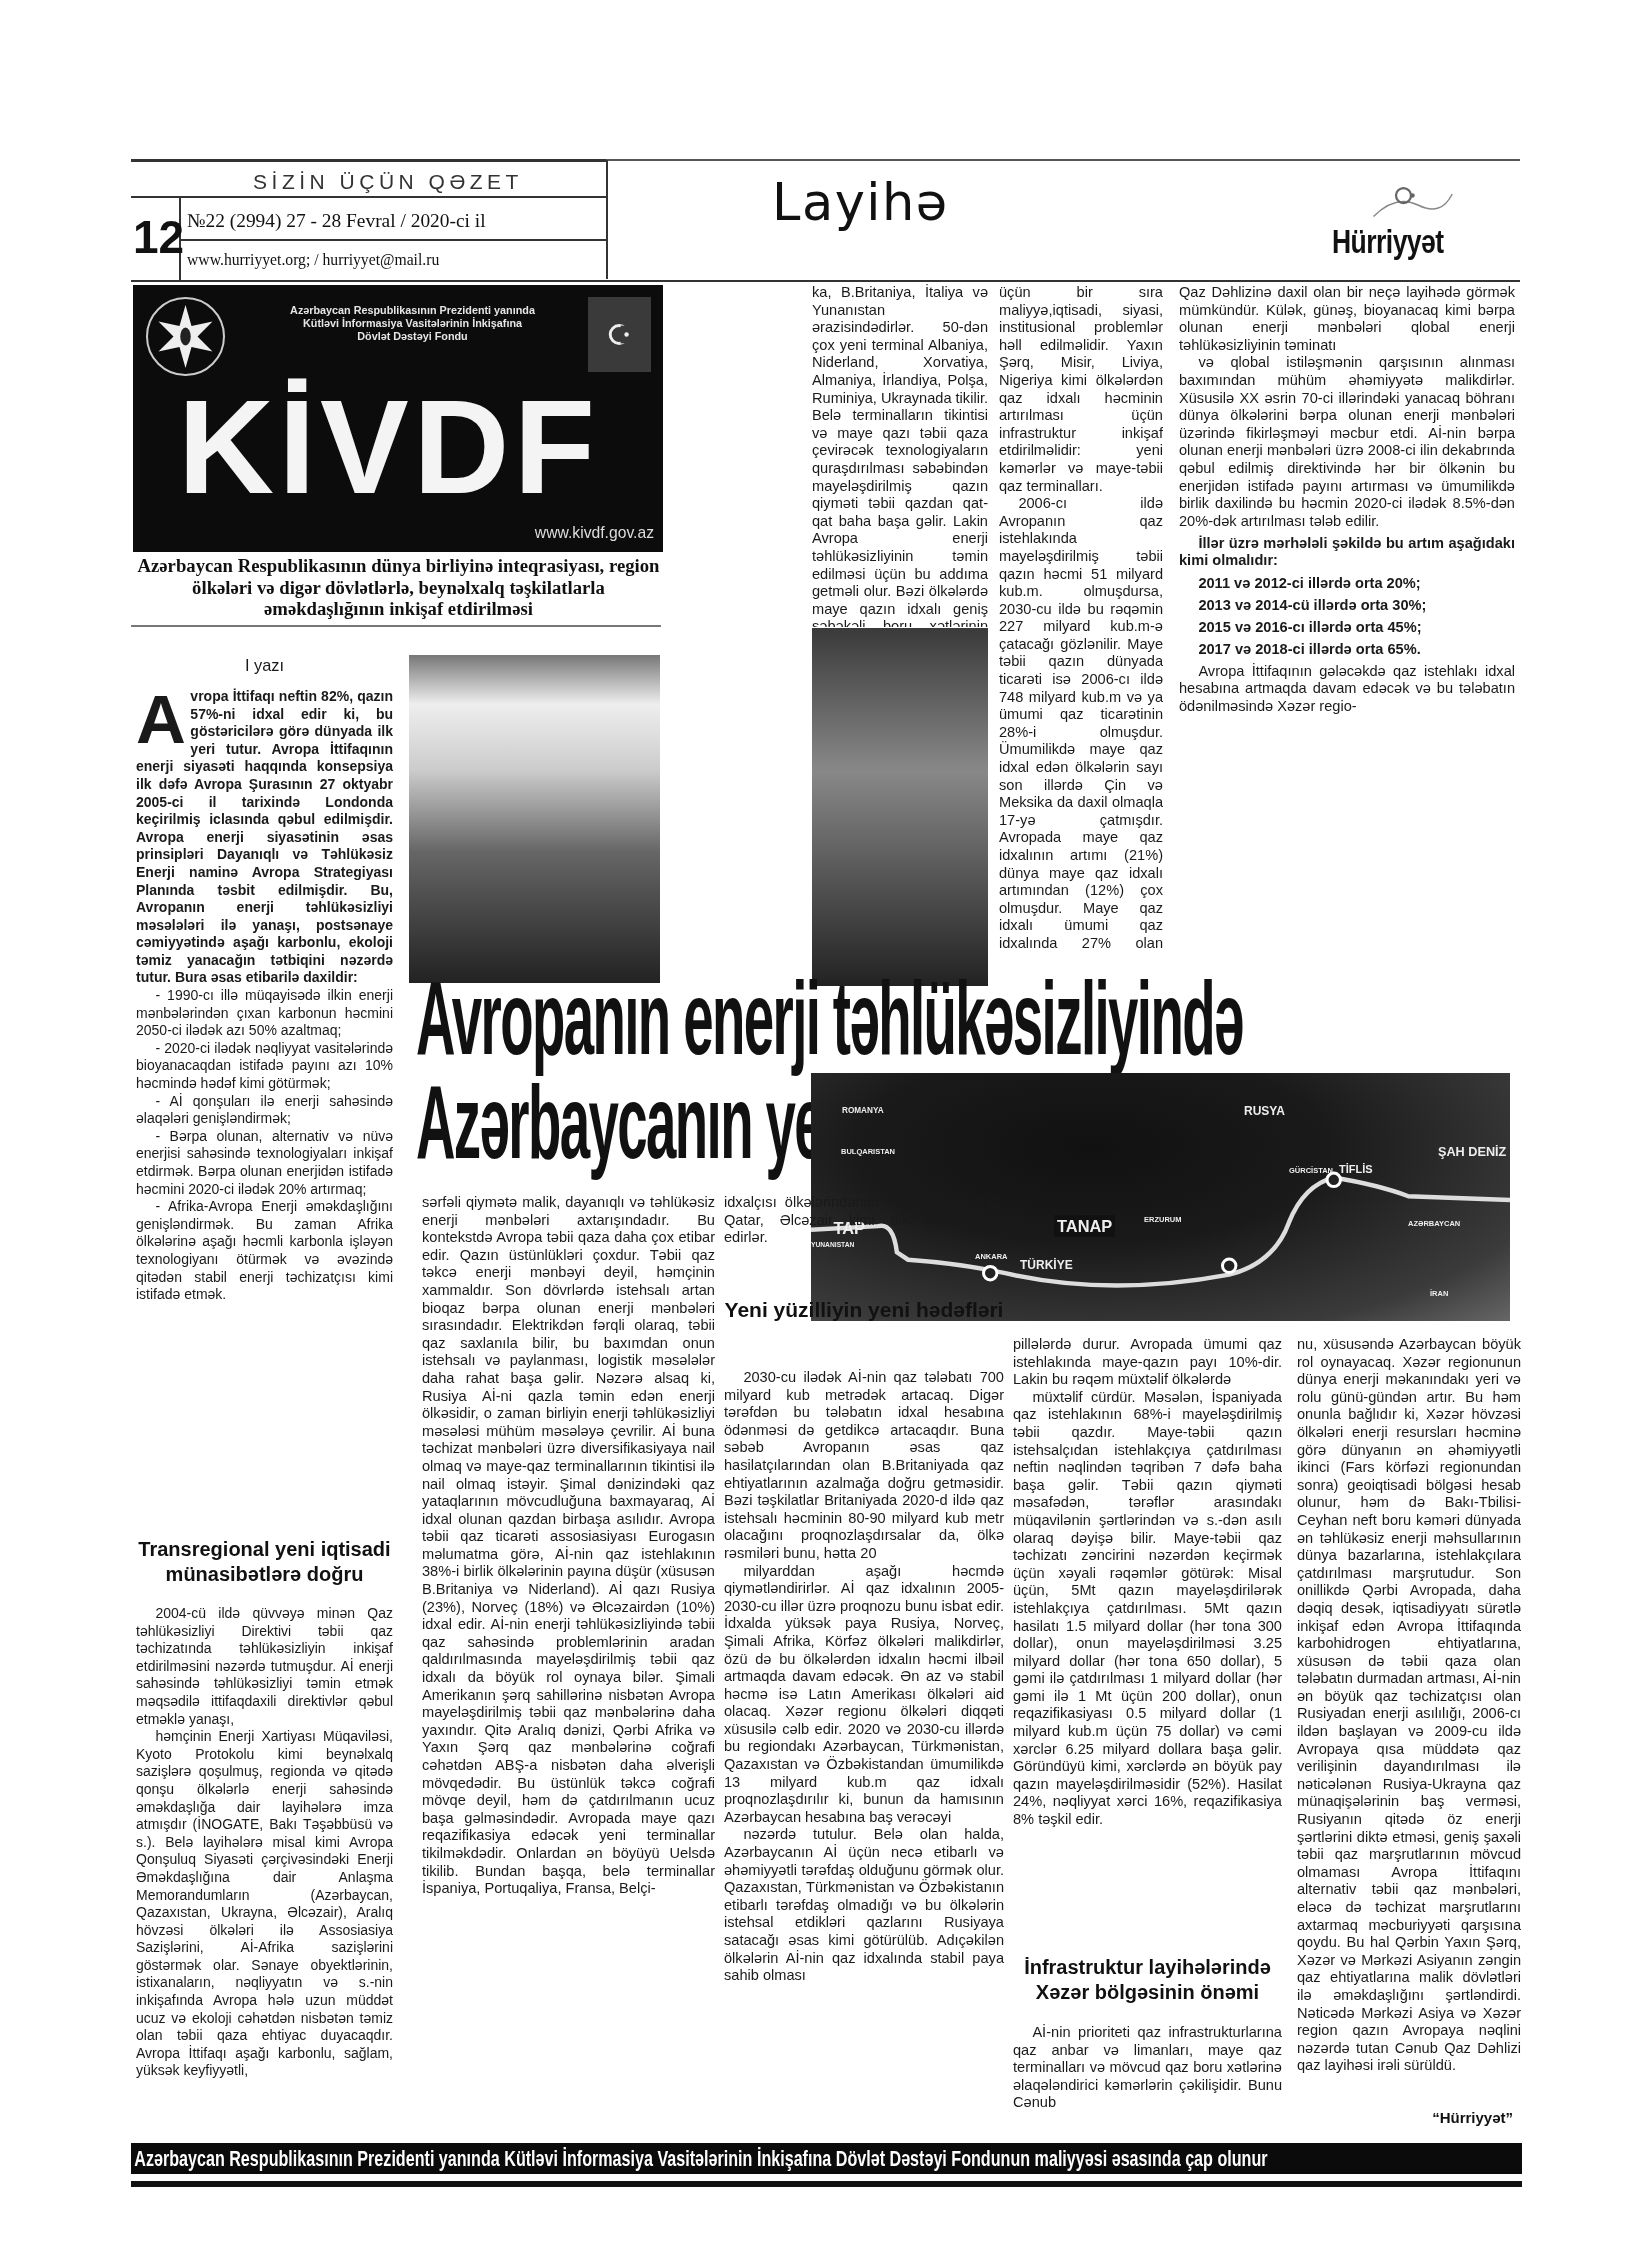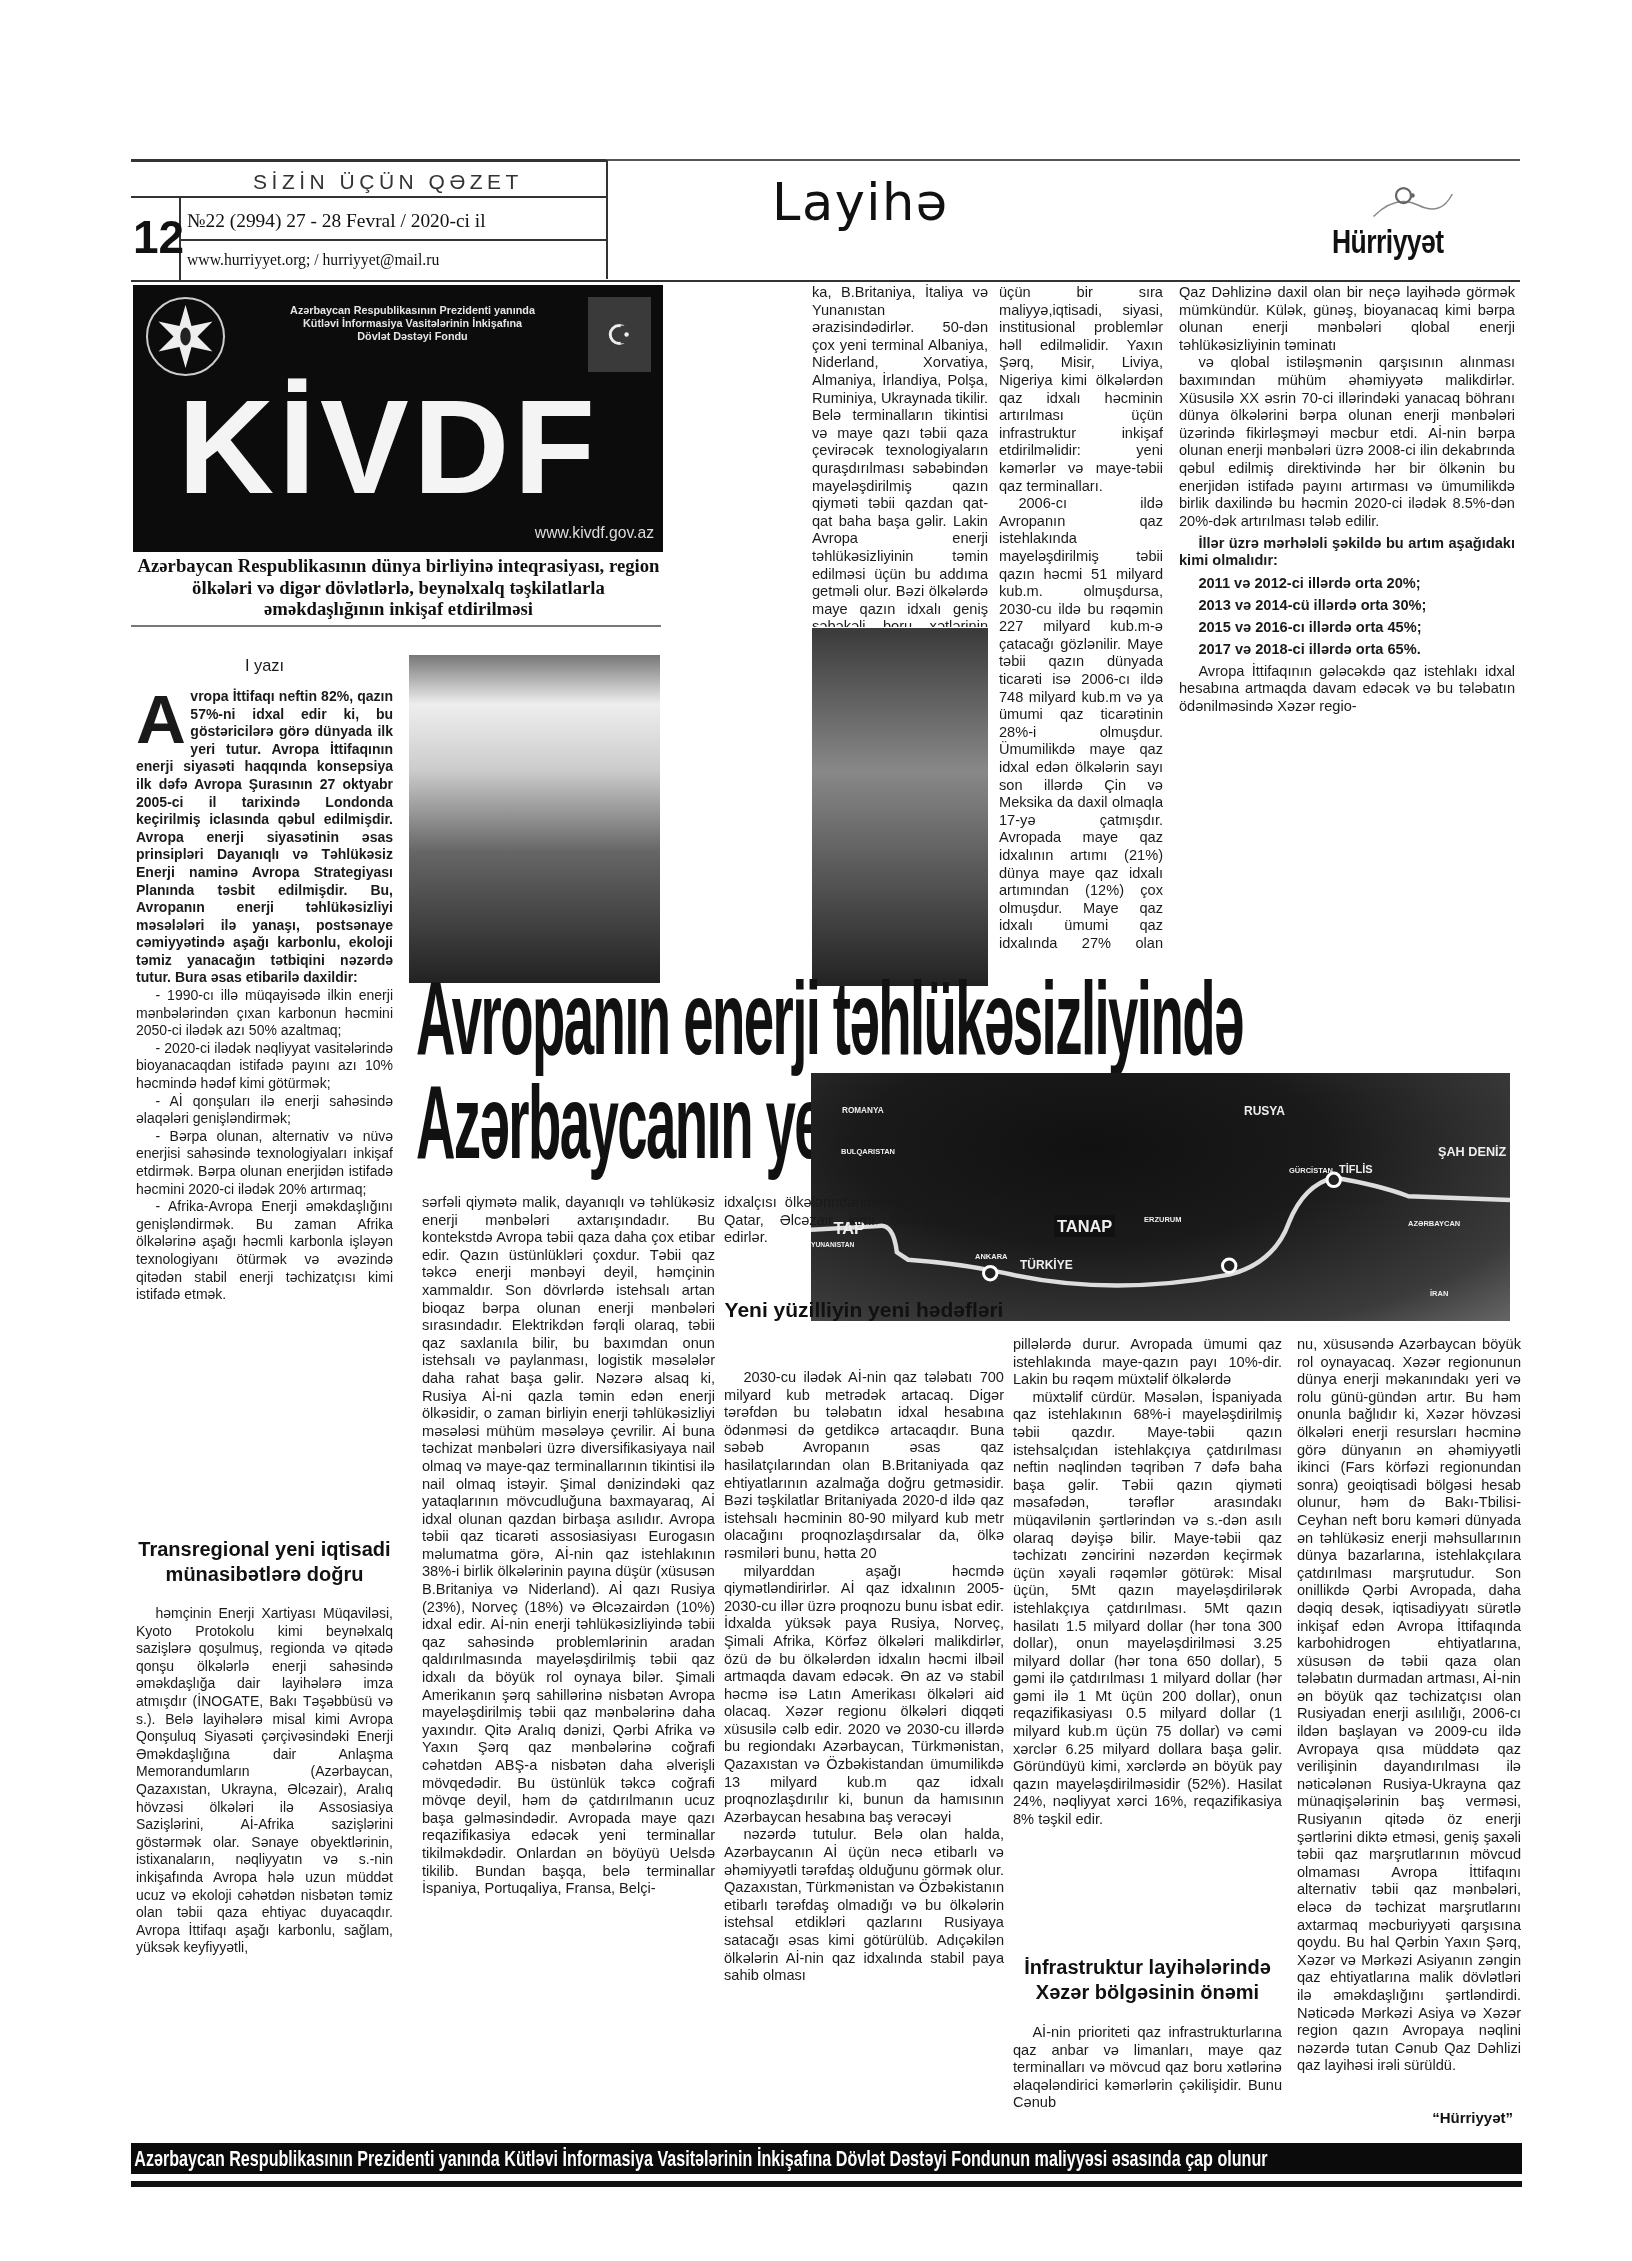--- a/index.html
+++ b/index.html
@@ -111,20 +111,21 @@
   <div style="text-align:center;font-size:16.4px;margin-bottom:13.4px;">I yazı</div>
   <p class="noind bold"><span class="dropcap">A</span><span>vropa İttifaqı neftin 82%, qazın 57%-ni idxal edir ki, bu göstəricilərə görə dünyada ilk yeri tutur. Avropa İttifaqının enerji siyasəti haqqında konsepsiya ilk dəfə Avropa Şurasının 27 oktyabr 2005-ci il tarixində Londonda keçirilmiş iclasında qəbul edilmişdir. Avropa enerji siyasətinin əsas prinsipləri Dayanıqlı və Təhlükəsiz Enerji naminə Avropa Strategiyası Planında təsbit edilmişdir. Bu, Avropanın enerji təhlükəsizliyi məsələləri ilə yanaşı, postsənaye cəmiyyətində aşağı karbonlu, ekoloji təmiz yanacağın tətbiqini nəzərdə tutur. Bura əsas etibarilə daxildir:</span></p>
   <p>- 1990-cı illə müqayisədə ilkin enerji mənbələrindən çıxan karbonun həcmini 2050-ci ilədək azı 50% azaltmaq;</p>
   <p>- 2020-ci ilədək nəqliyyat vasitələrində bioyanacaqdan istifadə payını azı 10% həcmində hədəf kimi götürmək;</p>
   <p>- Aİ qonşuları ilə enerji sahəsində əlaqələri genişləndirmək;</p>
   <p>- Bərpa olunan, alternativ və nüvə enerjisi sahəsində texnologiyaları inkişaf etdirmək. Bərpa olunan enerjidən istifadə həcmini 2020-ci ilədək 20% artırmaq;</p>
   <p>- Afrika-Avropa Enerji əməkdaşlığını genişləndirmək. Bu zaman Afrika ölkələrinə aşağı həcmli karbonla işləyən texnologiyanı ötürmək və əvəzində qitədən stabil enerji təchizatçısı kimi istifadə etmək.</p>
 </div>
 <div class="subhead" style="left:136px;top:1537px;width:257px;font-size:20px;">Transregional yeni iqtisadi münasibətlərə doğru</div>
 <div class="col" style="left:136px;top:1605px;width:257px;font-size:14px;height:515px;overflow:hidden;">
+  <p>2004-cü ildə qüvvəyə minən Qaz təhlükəsizliyi Direktivi təbii qaz təchizatında təhlükəsizliyin inkişaf etdirilməsini nəzərdə tutmuşdur. Aİ enerji sahəsində təhlükəsizliyi təmin etmək məqsədilə ittifaqdaxili direktivlər qəbul etməklə yanaşı,</p>
   <p>həmçinin Enerji Xartiyası Müqaviləsi, Kyoto Protokolu kimi beynəlxalq sazişlərə qoşulmuş, regionda və qitədə qonşu ölkələrlə enerji sahəsində əməkdaşlığa dair layihələrə imza atmışdır (İNOGATE, Bakı Təşəbbüsü və s.). Belə layihələrə misal kimi Avropa Qonşuluq Siyasəti çərçivəsindəki Enerji Əməkdaşlığına dair Anlaşma Memorandumların (Azərbaycan, Qazaxıstan, Ukrayna, Əlcəzair), Aralıq hövzəsi ölkələri ilə Assosiasiya Sazişlərini, Aİ-Afrika sazişlərini göstərmək olar. Sənaye obyektlərinin, istixanaların, nəqliyyatın və s.-nin inkişafında Avropa hələ uzun müddət ucuz və ekoloji cəhətdən nisbətən təmiz olan təbii qaza ehtiyac duyacaqdır. Avropa İttifaqı aşağı karbonlu, sağlam, yüksək keyfiyyətli,</p>
 </div>
 
 <div class="abs photo-oil"></div>
 
 <div class="abs headline1">Avropanın enerji təhlükəsizliyində</div>
 <div class="abs headline2">Azərbaycanın yeri</div>
 
 <div class="abs map">
   <svg class="abs" style="left:0;top:0;" width="699" height="248" viewBox="0 0 936 332">

